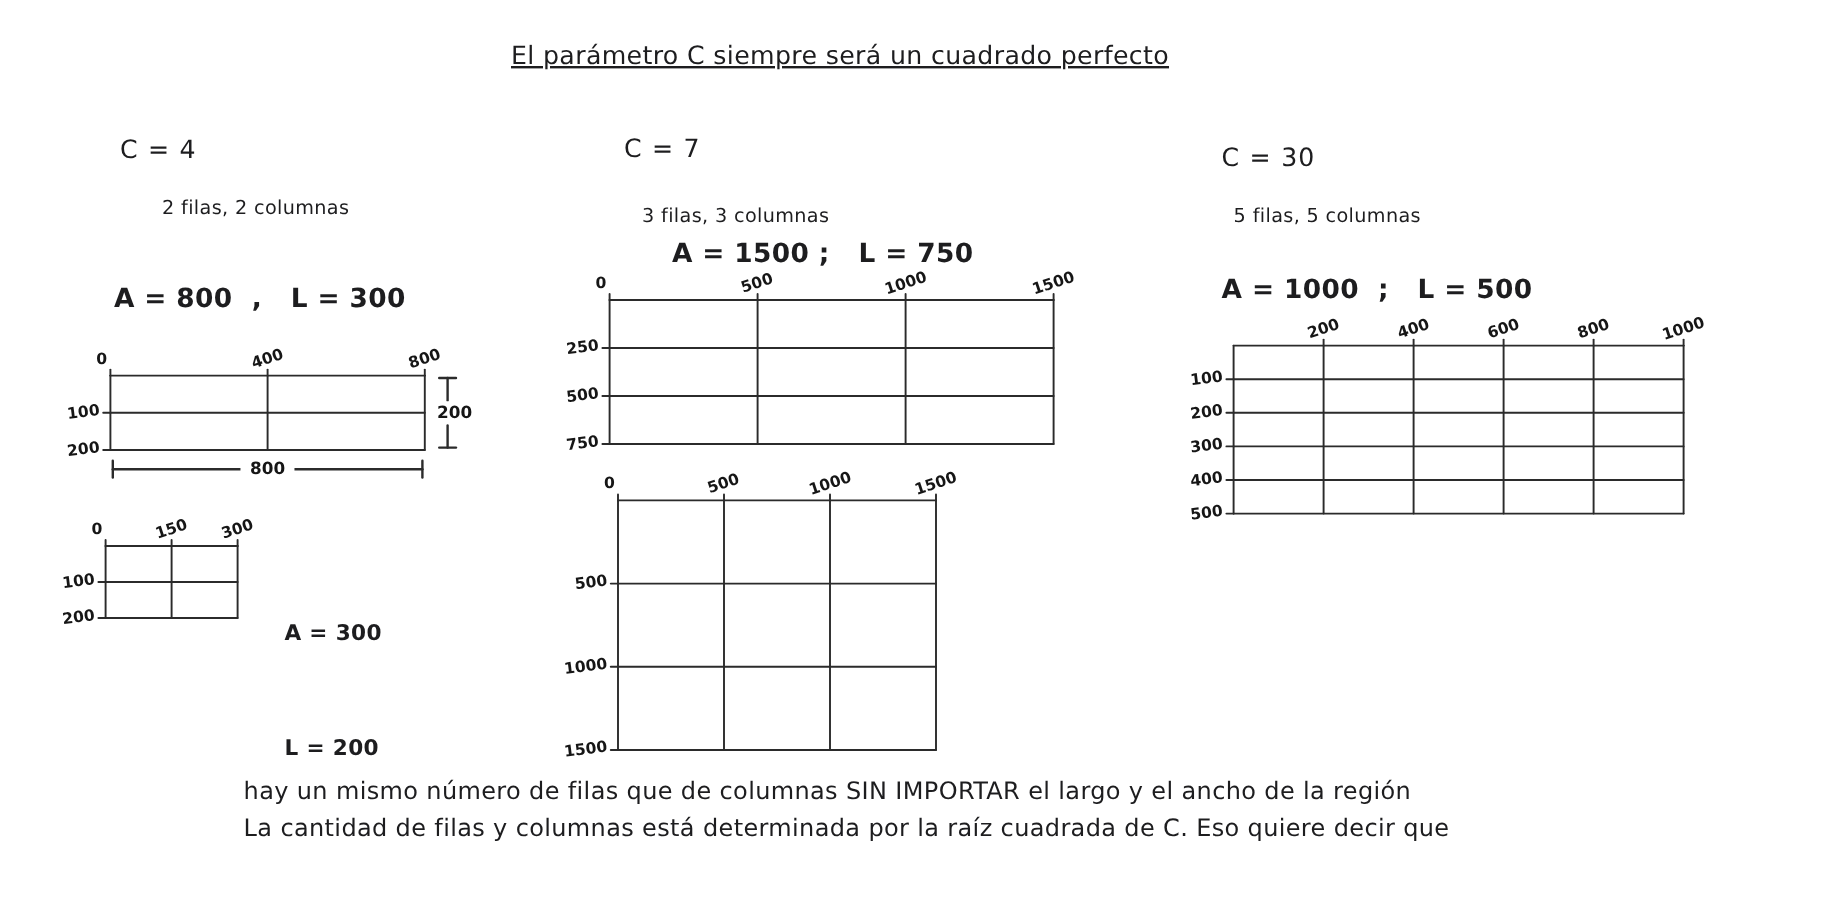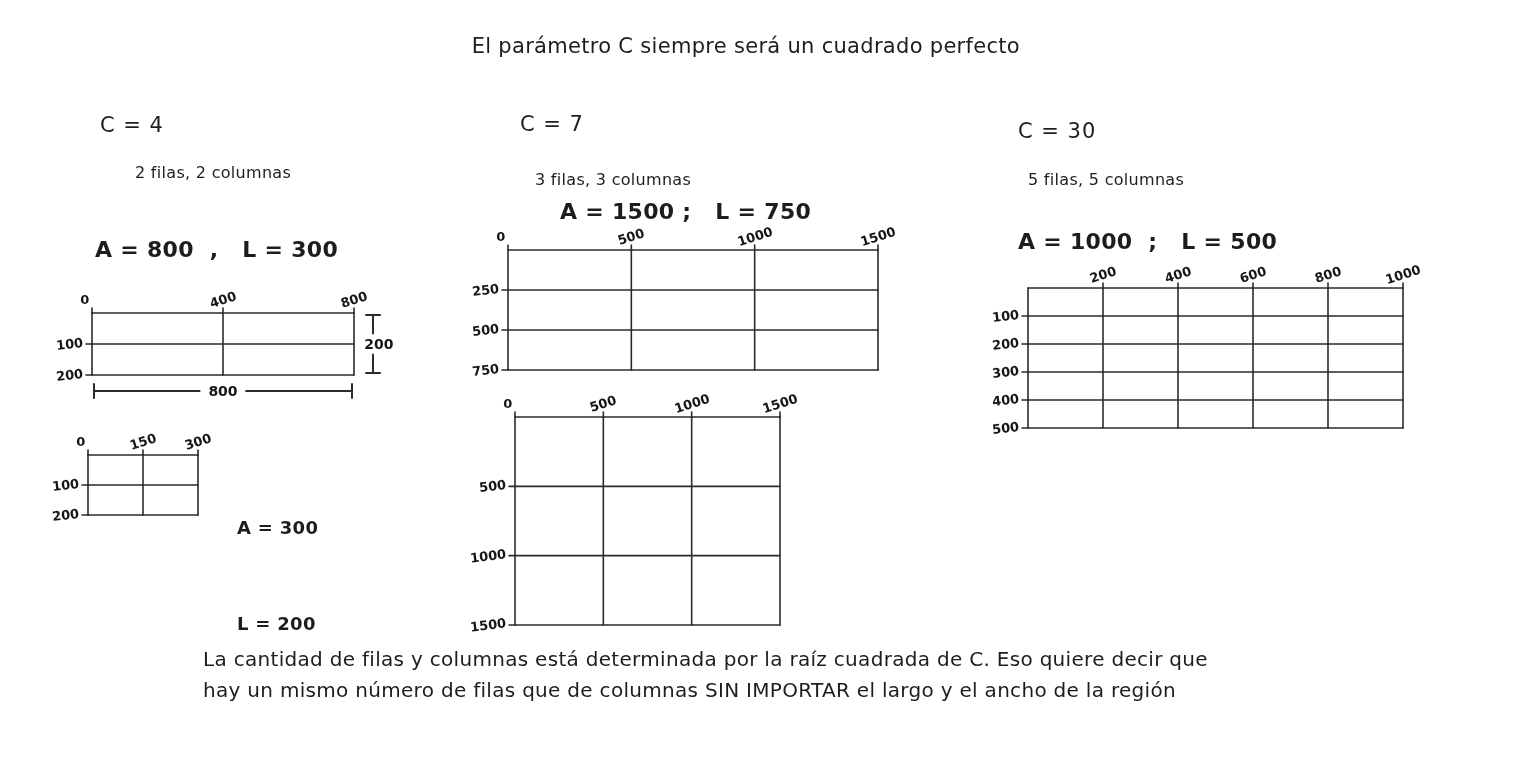--- a/index.html
+++ b/index.html
@@ -1,20 +1,20 @@
 <!DOCTYPE html>
 <html><head>
 <meta charset="utf-8">
 <style>
   html,body{margin:0;padding:0;background:#ffffff;}
   body{width:1532px;height:757px;font-family:"DejaVu Sans",sans-serif;color:#1d1d1f;}
   .canvas{position:relative;width:1532px;height:757px;background:#ffffff;overflow:hidden;}
   .abs{position:absolute;white-space:nowrap;}
   .hw{letter-spacing:.3px;}
-  .title{left:380px;top:34px;width:640px;text-align:right;font-size:21px;white-space:nowrap;position:absolute;}
+  .title{left:380px;top:34px;width:640px;text-align:center;font-size:21px;white-space:nowrap;position:absolute;text-decoration:underline;}
   .c-label{font-size:21px;letter-spacing:1px;}
   .dims{font-size:16px;}
   .formula{font-size:22px;font-weight:700;white-space:pre;}
   .annotation{position:absolute;font-size:18px;font-weight:700;line-height:32px;white-space:pre;}
   .footer{position:absolute;left:203px;top:644px;font-size:20px;line-height:31px;white-space:nowrap;}
   .grid{position:absolute;}
   .tick{position:absolute;font-size:13px;font-weight:700;color:#161616;white-space:nowrap;}
   .tick-top{top:-6px;transform:translate(-50%,-100%) rotate(-18deg);}
   .tick-top.upright{transform:translate(-130%,-100%);}
   .tick-left{right:calc(100% + 9px);transform:translateY(-50%) rotate(-7deg);}
@@ -184,17 +184,17 @@
         <line x1="375" y1="-5" x2="375" y2="0" stroke="#2b2b2b" stroke-width="1.6" stroke-linecap="round"></line>
         <line x1="-6" y1="28" x2="0" y2="28" stroke="#2b2b2b" stroke-width="1.6" stroke-linecap="round"></line>
         <line x1="-6" y1="56" x2="0" y2="56" stroke="#2b2b2b" stroke-width="1.6" stroke-linecap="round"></line>
         <line x1="-6" y1="84" x2="0" y2="84" stroke="#2b2b2b" stroke-width="1.6" stroke-linecap="round"></line>
         <line x1="-6" y1="112" x2="0" y2="112" stroke="#2b2b2b" stroke-width="1.6" stroke-linecap="round"></line>
         <line x1="-6" y1="140" x2="0" y2="140" stroke="#2b2b2b" stroke-width="1.6" stroke-linecap="round"></line>
       </svg>
     </div>
 
   <div class="footer hw">
+    <div>hay un mismo número de filas que de columnas SIN IMPORTAR el largo y el ancho de la región</div>
     <div>La cantidad de filas y columnas está determinada por la raíz cuadrada de C. Eso quiere decir que</div>
-    <div>hay un mismo número de filas que de columnas SIN IMPORTAR el largo y el ancho de la región</div>
   </div>
 
 </div>
 
 </body></html>

